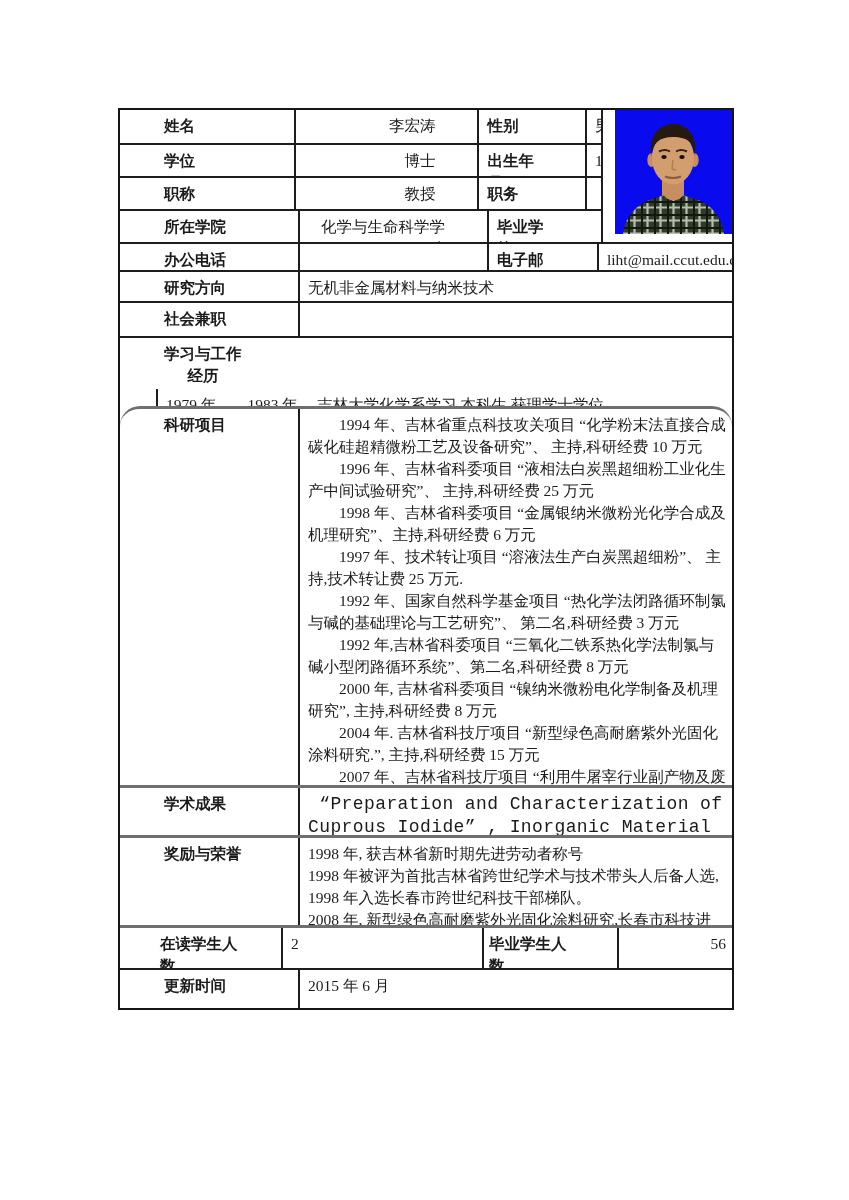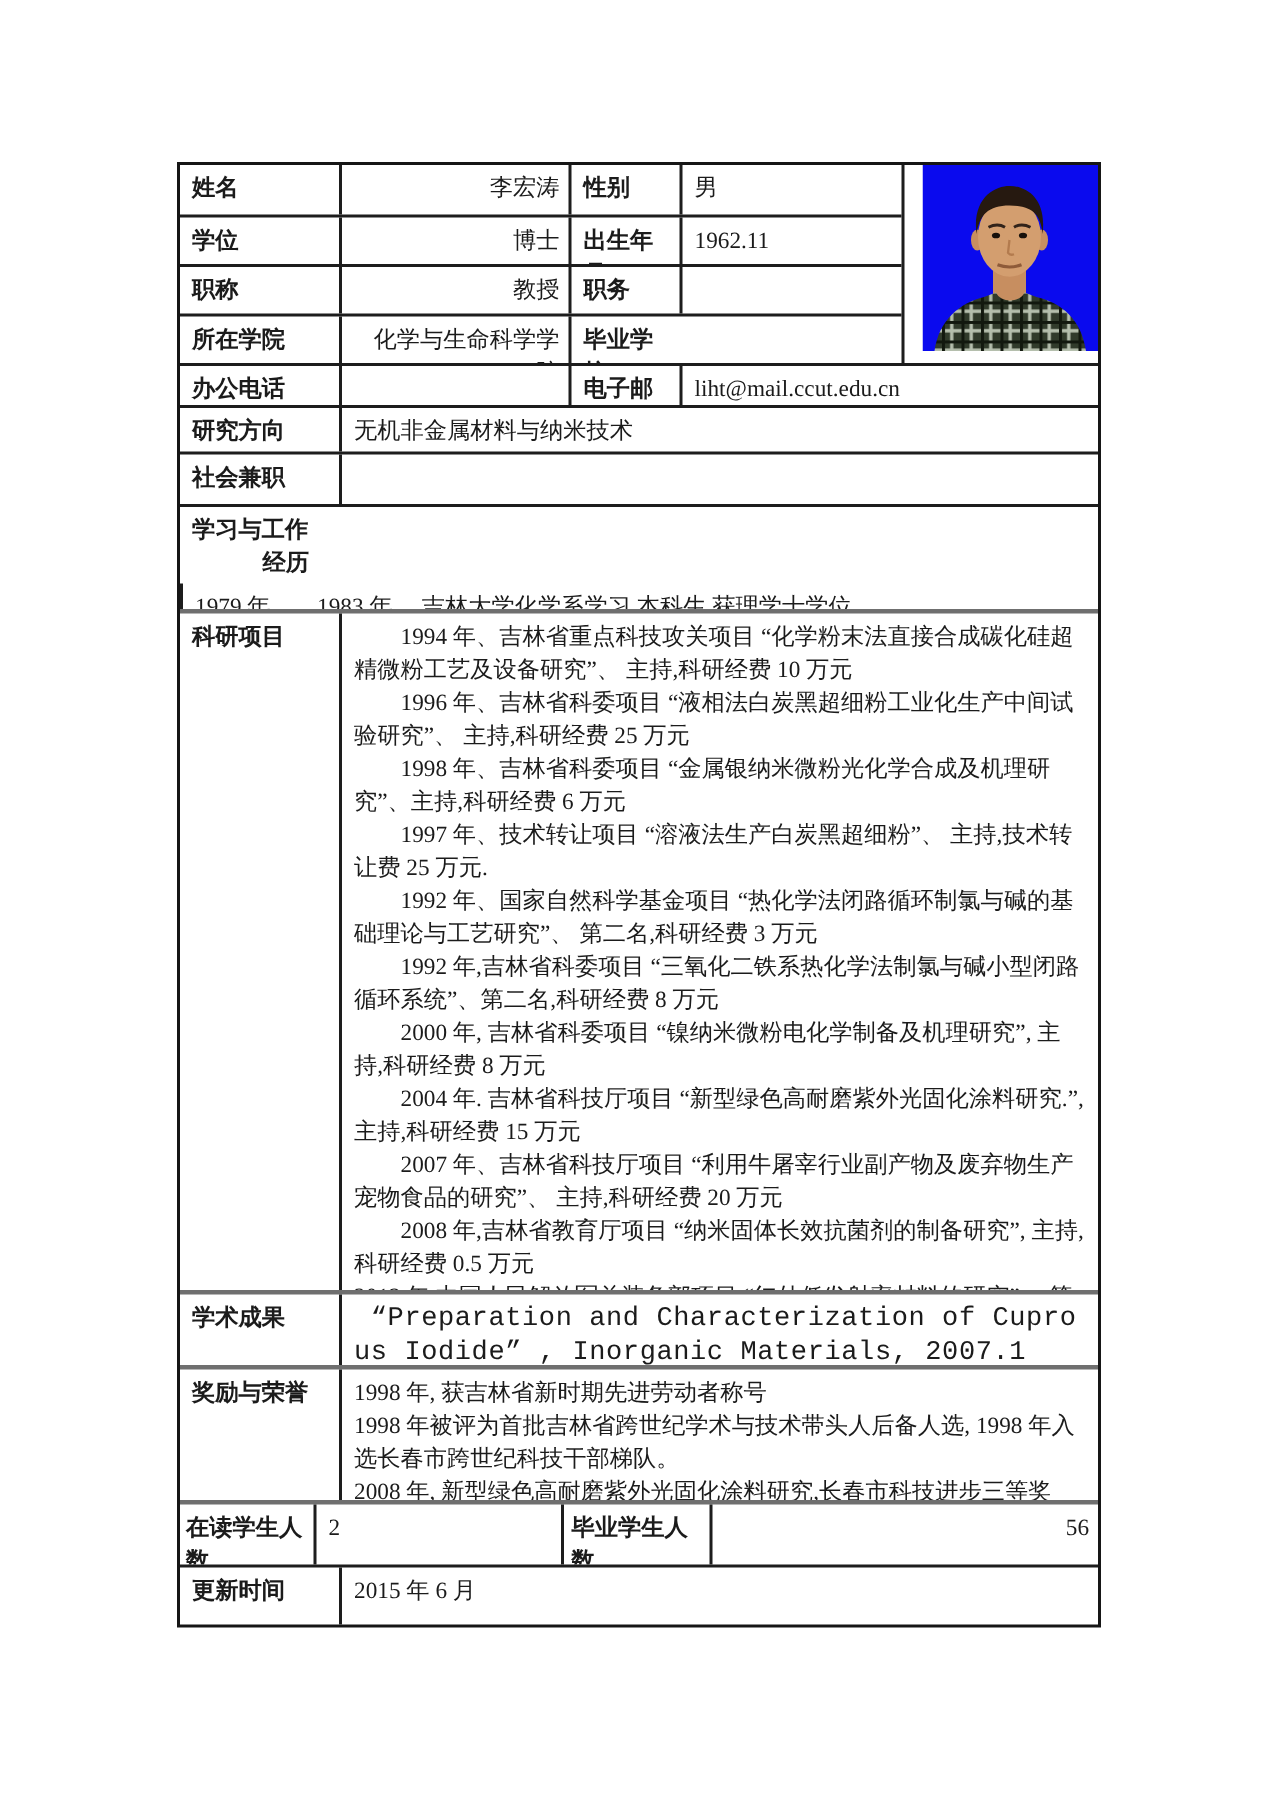--- a/index.html
+++ b/index.html
@@ -20,20 +20,21 @@
   }
   .row { display: flex; border-top: 2px solid #1d1d1d; }
   .row.first { border-top: none; }
   .row.sect { border-top: 3px solid #6f6f6f; }
   .cell {
     border-left: 2px solid #1d1d1d;
     padding: 5px 6px 2px 8px;
     overflow: hidden;
     font-size: 15.5px;
     line-height: 22px;
+    margin-left: 36px;
   }
   .cell.c-first { border-left: none; }
   .label { font-weight: bold; }
   .pre { white-space: pre-wrap; word-break: break-all; }
   
   .top-group { display: flex; }
   .tg-left { width: 481px; }
   .tg-left .row { height: 33px; }
   .photo-cell {
     flex: 1;
@@ -50,26 +51,26 @@
   
   .w-slabel  { width: 89px; padding-left: 4px; padding-right: 2px; }
   .w-sval1   { width: 165px; }
   .w-slabel2 { width: 99px; padding-left: 5px; padding-right: 2px; }
   .w-sval2   { flex: 1; text-align: right; }
   
   .r-phone   { height: 28px; }
   .r-social  { height: 35px; }
   .r-research{ height: 31px; }
   .r-exp     { height: 70px; flex-direction: column; }
-  .r-projects{ height: 454px; }
+  .r-projects{ height: 379px; border-radius: 20px; }
   .r-achieve { height: 50px; }
   .r-awards  { height: 90px; }
   .r-students{ height: 43px; }
   .r-updated { height: 40px; }
-  .exp-label-l2 { text-align: right; padding-right: 14px; font-family: Liberation Serif, serif; }
+  .exp-label-l2 { text-align: center; padding-right: 14px; font-family: Liberation Serif, serif; }
   .mono {
     font-family: "Liberation Mono", "DejaVu Sans Mono", monospace;
     font-size: 18px;
     letter-spacing: 0.4px;
     line-height: 23px;
   }
 </style>
 </head>
 <body>
 

